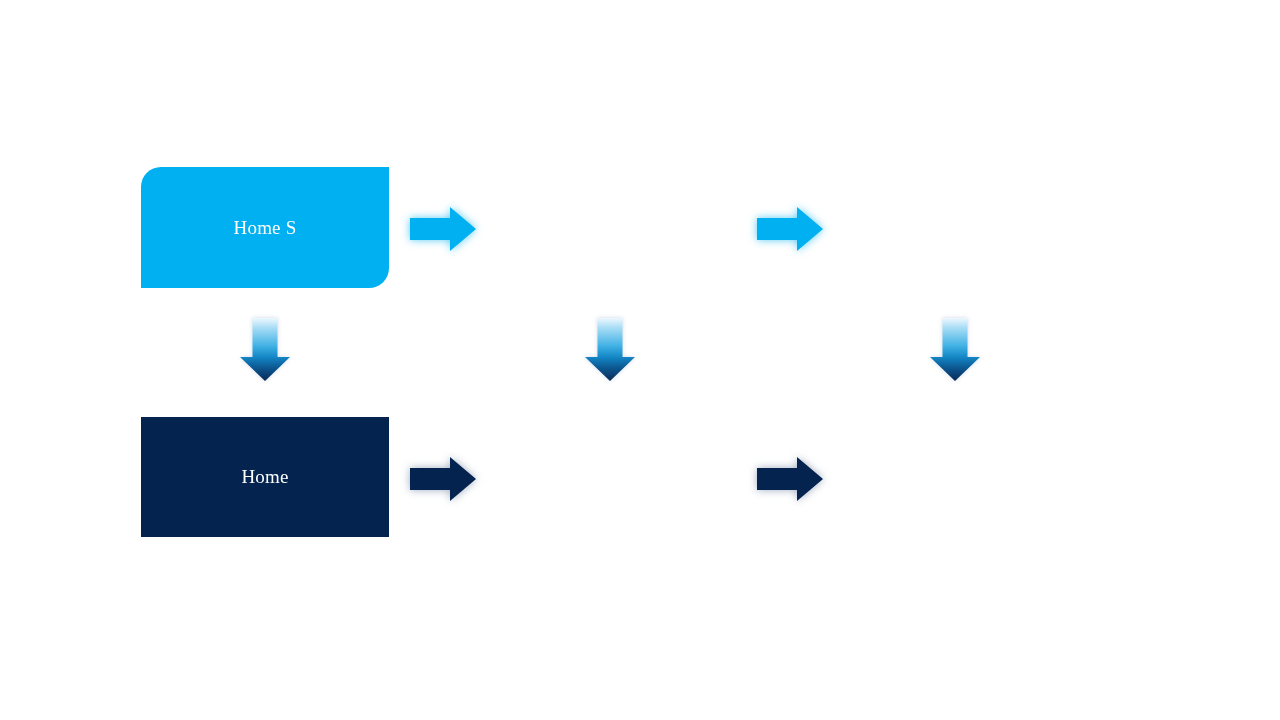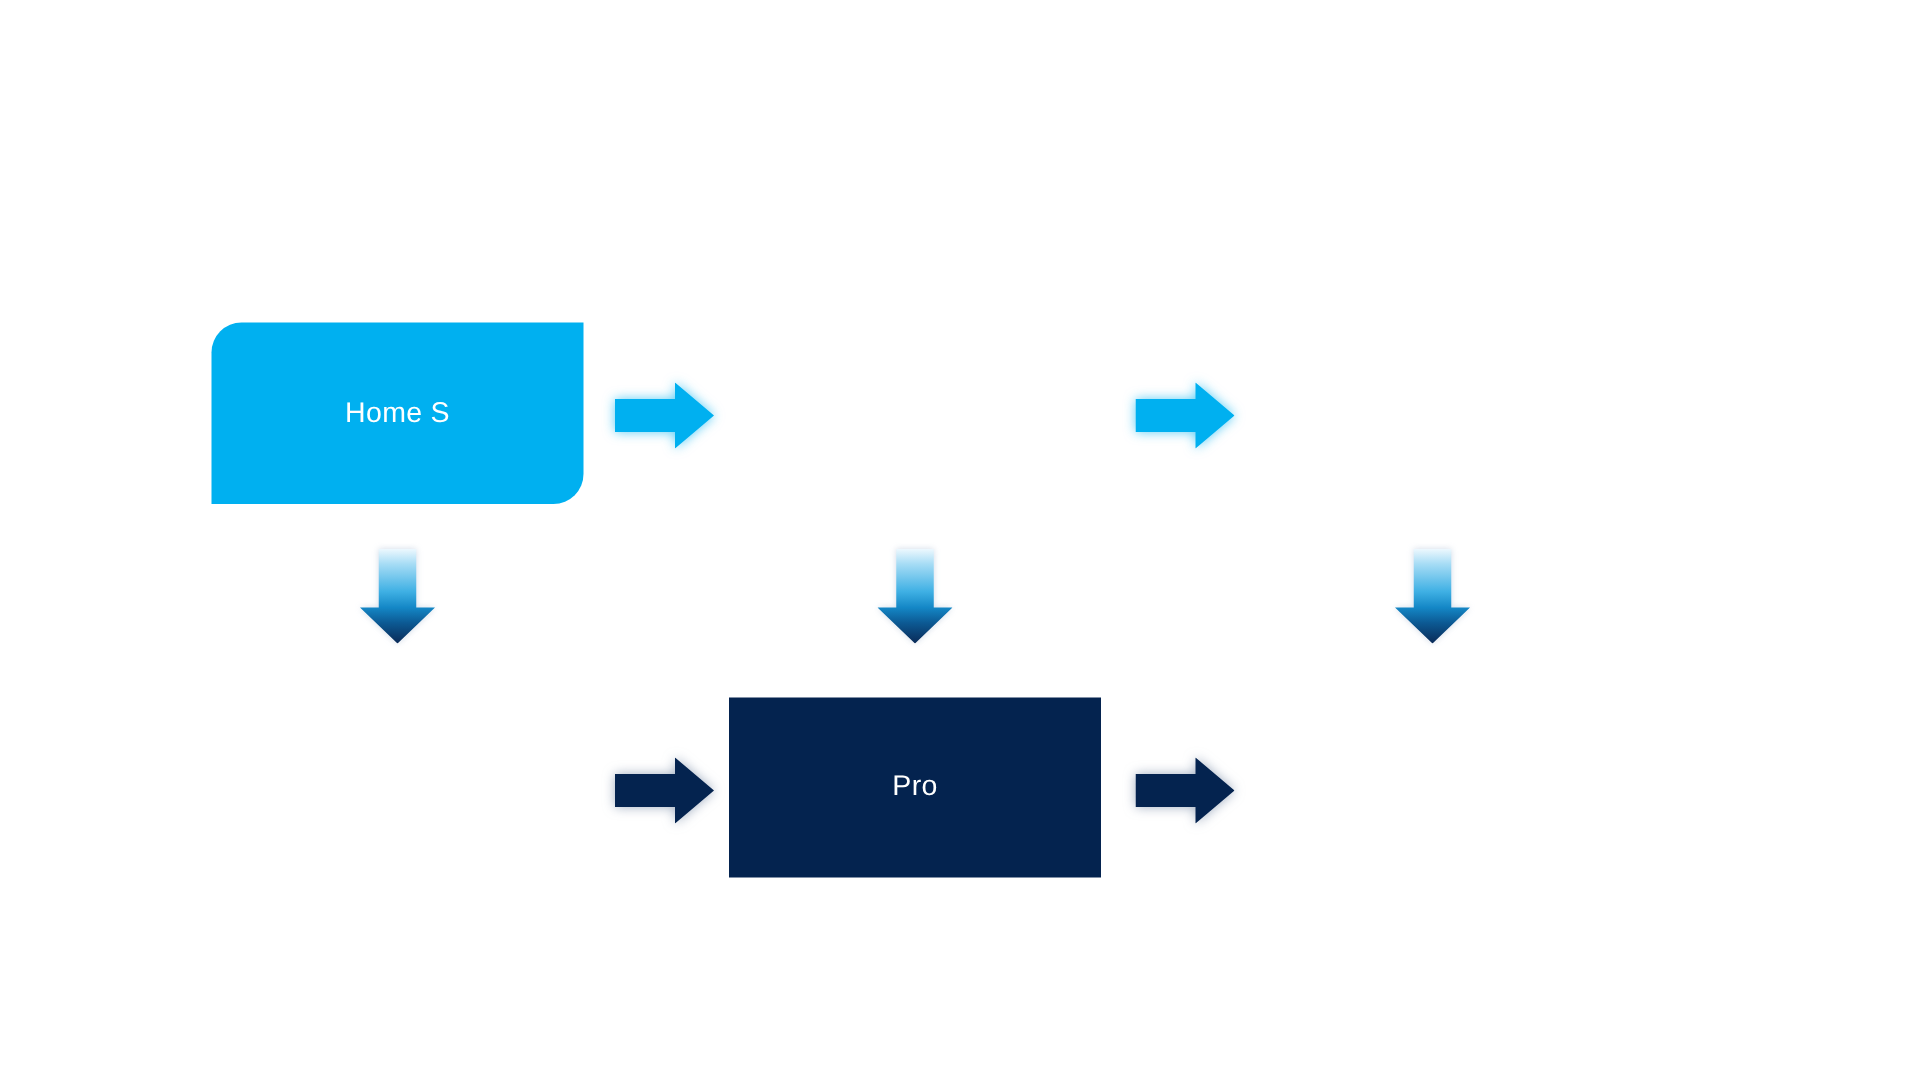--- a/index.html
+++ b/index.html
@@ -5,23 +5,22 @@
   html, body {
     margin: 0;
     padding: 0;
     background: #ffffff;
   }
   .slide {
     position: relative;
     width: 1280px;
     height: 544px;
     background: var(--bg, #ffffff);
-    font-family: Liberation Sans, sans-serif;
+    font-family: Liberation Serif, serif;
     overflow: hidden;
-    margin-top: 48px;
   }
   .box {
     position: absolute;
     width: 248px;
     display: flex;
     align-items: center;
     justify-content: center;
     color: var(--text-color, #ffffff);
     font-size: 19px;
     letter-spacing: 0.2px;
@@ -82,22 +81,22 @@
         <stop offset="0.78" stop-color="#0C5A94"></stop>
         <stop offset="1" stop-color="#0A2A57"></stop>
       </linearGradient>
     </defs>
   </svg>
 
   <div class="box box-top col-1">
     <span>Home S</span>
   </div>
 
-  <div class="box box-bottom col-2">
-    <span>Pro</span>
+  <div class="box box-bottom col-1">
+    <span>Home</span>
   </div>
 
   <div class="arrow-right row-top gap-1 glow-cyan">
     <svg viewBox="0 0 66 44">
         <polygon points="0,11 40,11 40,0 66,22 40,44 40,33 0,33" fill="#00B0F0" class="cyan-fill"></polygon>
       </svg>
   </div>
   <div class="arrow-right row-top gap-2 glow-cyan">
     <svg viewBox="0 0 66 44">
         <polygon points="0,11 40,11 40,0 66,22 40,44 40,33 0,33" fill="#00B0F0" class="cyan-fill"></polygon>

